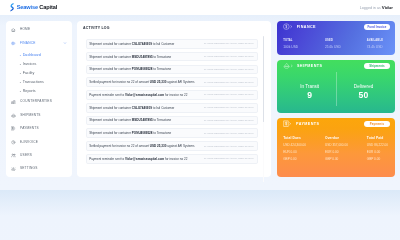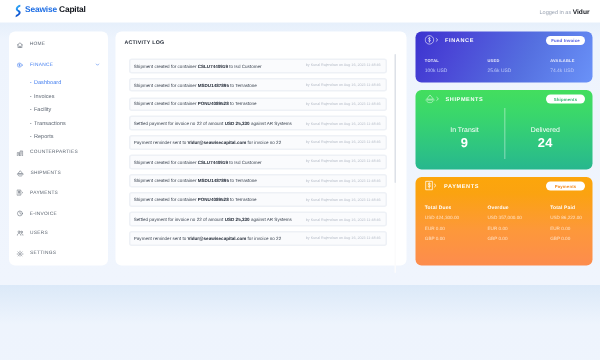--- a/index.html
+++ b/index.html
@@ -314,21 +314,21 @@
           <span class="card-title">SHIPMENTS</span>
           <span class="card-btn">Shipments</span>
         </div>
         <div class="ship-grid">
           <div class="ship-col">
             <div class="ship-lab">In Transit</div>
             <div class="ship-num">9</div>
           </div>
           <div class="ship-col">
             <div class="ship-lab">Delivered</div>
-            <div class="ship-num">24</div>
+            <div class="ship-num">50</div>
           </div>
         </div>
       </div>
       <div class="card c-pay">
         <div class="card-head">
           <span>
             <svg width="9.5" height="7.4" viewBox="0 0 38 30">
               <g fill="none" stroke="#fff" stroke-width="2.0" stroke-linejoin="round" stroke-linecap="round">
                 <path d="M4 3.6h17v22.8H4z"></path>
                 <path d="M12.5 8v14"></path>

